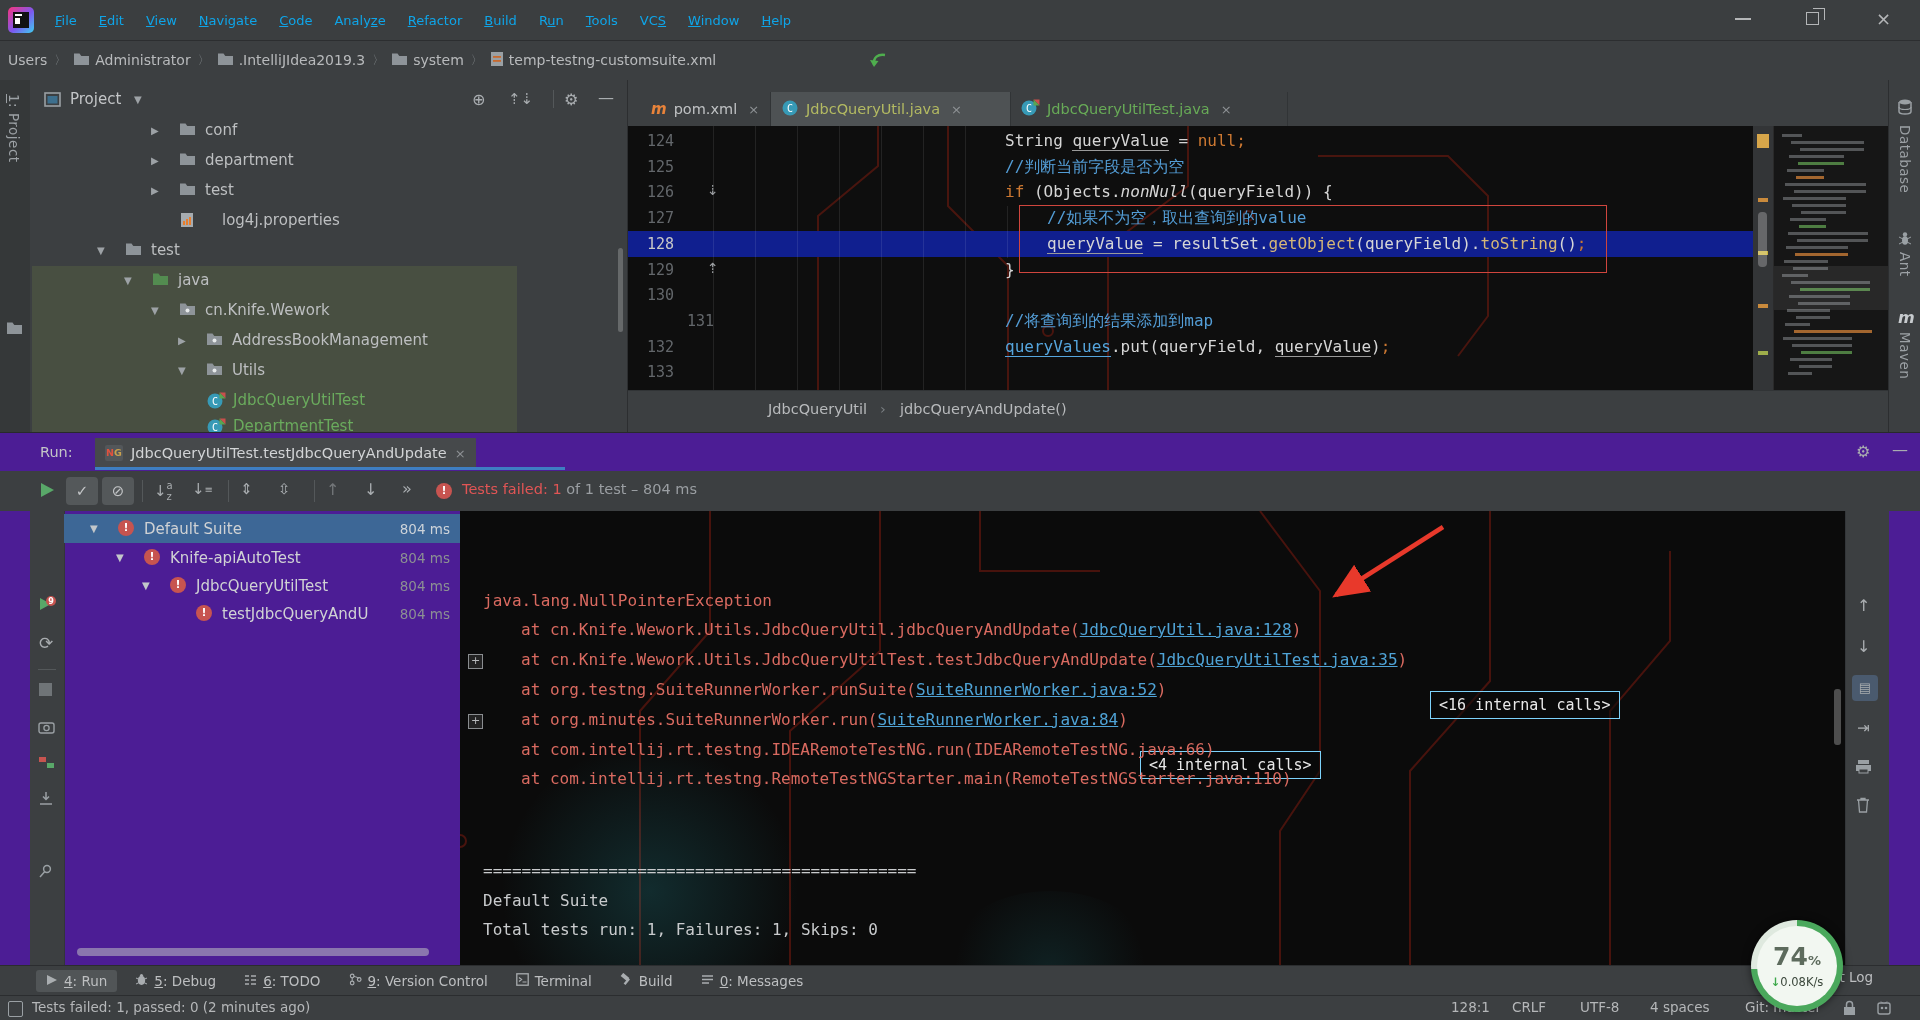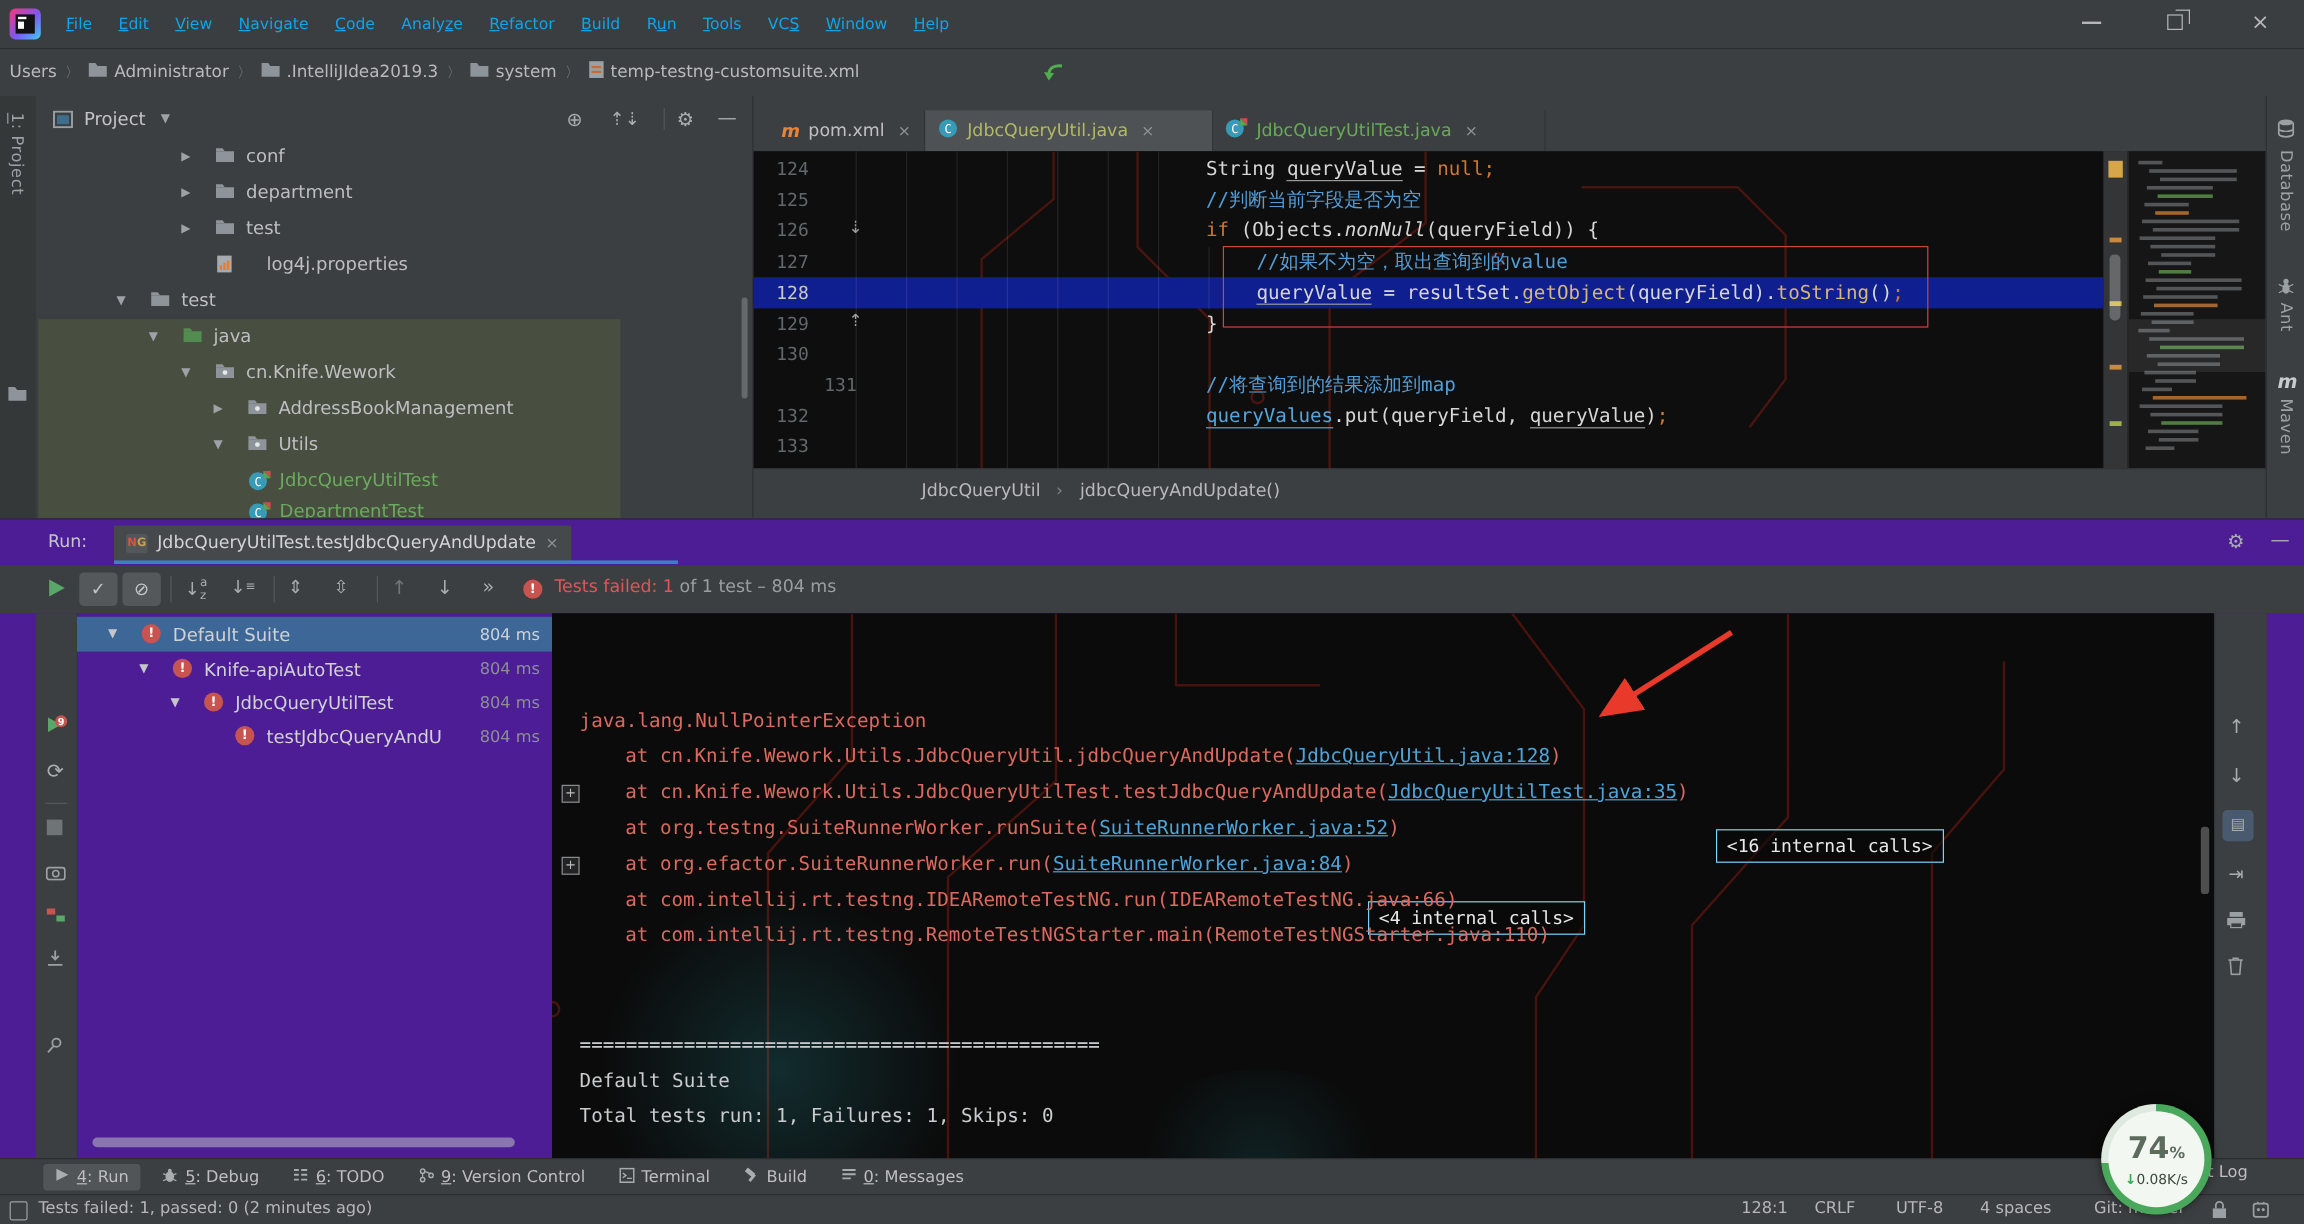--- a/index.html
+++ b/index.html
@@ -594,21 +594,21 @@
       <div class="abs glow" style="left:40px;top:230px;width:300px;height:300px;background:radial-gradient(circle,rgba(42,160,170,.22),rgba(0,0,0,0) 70%)"></div>
       <div class="abs glow" style="left:480px;top:380px;width:220px;height:160px;background:radial-gradient(circle,rgba(42,160,170,.15),rgba(0,0,0,0) 70%)"></div>
       <div id="clines">
           <div class="cline mono" style="left: 23px; top: 80px;"><span class="ce">java.lang.NullPointerException</span></div>
           <div class="cline mono" style="left: 61px; top: 109px;"><span class="ce">at cn.Knife.Wework.Utils.JdbcQueryUtil.jdbcQueryAndUpdate(</span><span class="cl">JdbcQueryUtil.java:128</span><span class="ce">)</span></div>
           <div class="fold" style="left: 8px; top: 143px;">+</div>
           <div class="cline mono" style="left: 61px; top: 139px;"><span class="ce">at cn.Knife.Wework.Utils.JdbcQueryUtilTest.testJdbcQueryAndUpdate(</span><span class="cl">JdbcQueryUtilTest.java:35</span><span class="ce">)</span></div>
           <div class="badge mono" style="left: 970px; top: 136px;">&lt;16 internal calls&gt;</div>
           <div class="cline mono" style="left: 61px; top: 169px;"><span class="ce">at org.testng.SuiteRunnerWorker.runSuite(</span><span class="cl">SuiteRunnerWorker.java:52</span><span class="ce">)</span></div>
           <div class="fold" style="left: 8px; top: 203px;">+</div>
-          <div class="cline mono" style="left: 61px; top: 199px;"><span class="ce">at org.efactor.SuiteRunnerWorker.run(</span><span class="cl">SuiteRunnerWorker.java:84</span><span class="ce">)</span></div>
+          <div class="cline mono" style="left: 61px; top: 199px;"><span class="ce">at org.minutes.SuiteRunnerWorker.run(</span><span class="cl">SuiteRunnerWorker.java:84</span><span class="ce">)</span></div>
           <div class="badge mono" style="left: 680px; top: 196px;">&lt;4 internal calls&gt;</div>
           <div class="cline mono" style="left: 61px; top: 229px;"><span class="ce">at com.intellij.rt.testng.IDEARemoteTestNG.run(IDEARemoteTestNG.java:66)</span></div>
           <div class="cline mono" style="left: 61px; top: 258px;"><span class="ce">at com.intellij.rt.testng.RemoteTestNGStarter.main(RemoteTestNGStarter.java:110)</span></div>
           <div class="cline mono" style="left: 23px; top: 350px;"><span class="cp">=============================================</span></div>
           <div class="cline mono" style="left: 23px; top: 380px;"><span class="cp">Default Suite</span></div>
           <div class="cline mono" style="left: 23px; top: 409px;"><span class="cp">Total tests run: 1, Failures: 1, Skips: 0</span></div>
         </div>
       <svg class="abs" width="1385" height="455" style="left:0;top:0;z-index:9">
         <defs>
             <marker id="ah" markerWidth="9" markerHeight="8" refX="7" refY="3.5" orient="auto">

